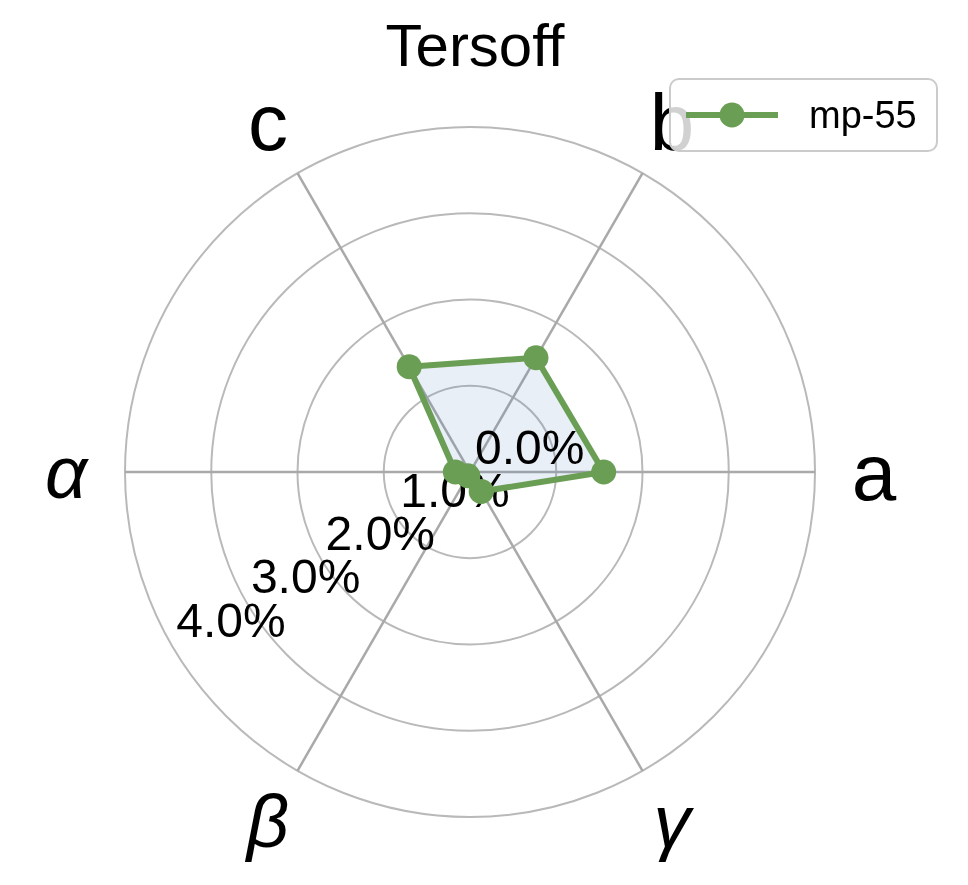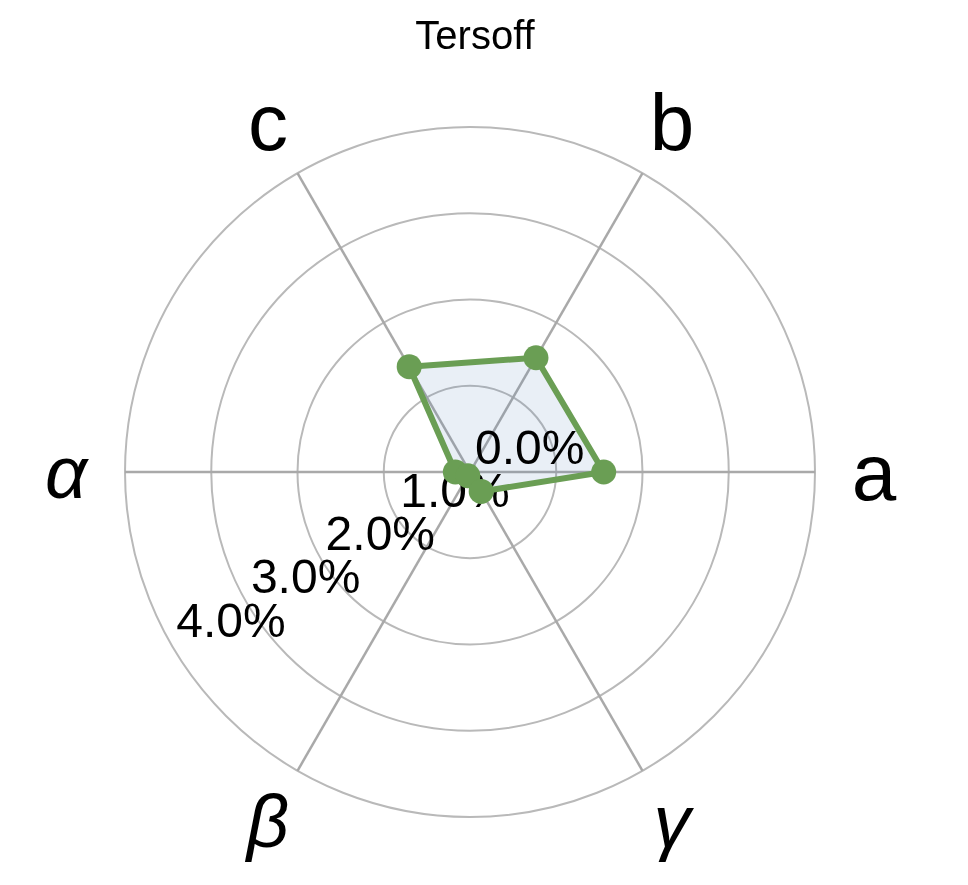--- a/index.html
+++ b/index.html
@@ -11,21 +11,21 @@
     overflow: hidden;
     font-family: "Liberation Sans", sans-serif;
     color: #000000;
   }
   #chart-svg { position: absolute; left: 0; top: 0; }
   .chart-title {
     position: absolute;
     left: 475px;
     top: 14px;
     transform: translateX(-50%);
-    font-size: 40px;
+    font-size: 60px;
     line-height: 1.05;
     white-space: nowrap;
     color: #000000;
     text-align: right;
   }
   .axis-label {
     font-size: 80px;
     fill: #000000;
   }
   .axis-label.greek {
@@ -89,13 +89,20 @@
       <text x="874" y="472" text-anchor="middle" dominant-baseline="central" class="axis-label">a</text>
       <text x="672" y="122.12573687108681" text-anchor="middle" dominant-baseline="central" class="axis-label">b</text>
       <text x="268.0000000000001" y="122.12573687108676" text-anchor="middle" dominant-baseline="central" class="axis-label">c</text>
       <text x="66" y="471.99999999999994" text-anchor="middle" dominant-baseline="central" class="axis-label greek">α</text>
       <text x="267.99999999999983" y="821.8742631289131" text-anchor="middle" dominant-baseline="central" class="axis-label greek">β</text>
       <text x="672" y="821.8742631289132" text-anchor="middle" dominant-baseline="central" class="axis-label greek">γ</text>
     </svg>
 
   <div class="chart-title">Tersoff</div>
 
+  <div class="legend">
+    <svg class="legend-marker" width="96" height="30" viewBox="0 0 96 30">
+      <line id="legend-line" x1="2" y1="15" x2="94" y2="15" stroke-width="6" stroke="#6a9e54"></line>
+      <circle id="legend-dot" cx="48" cy="15" r="12.5" fill="#6a9e54"></circle>
+    </svg>
+    <span class="legend-label">mp-55</span>
+  </div>
 </div>
 
 </body></html>

